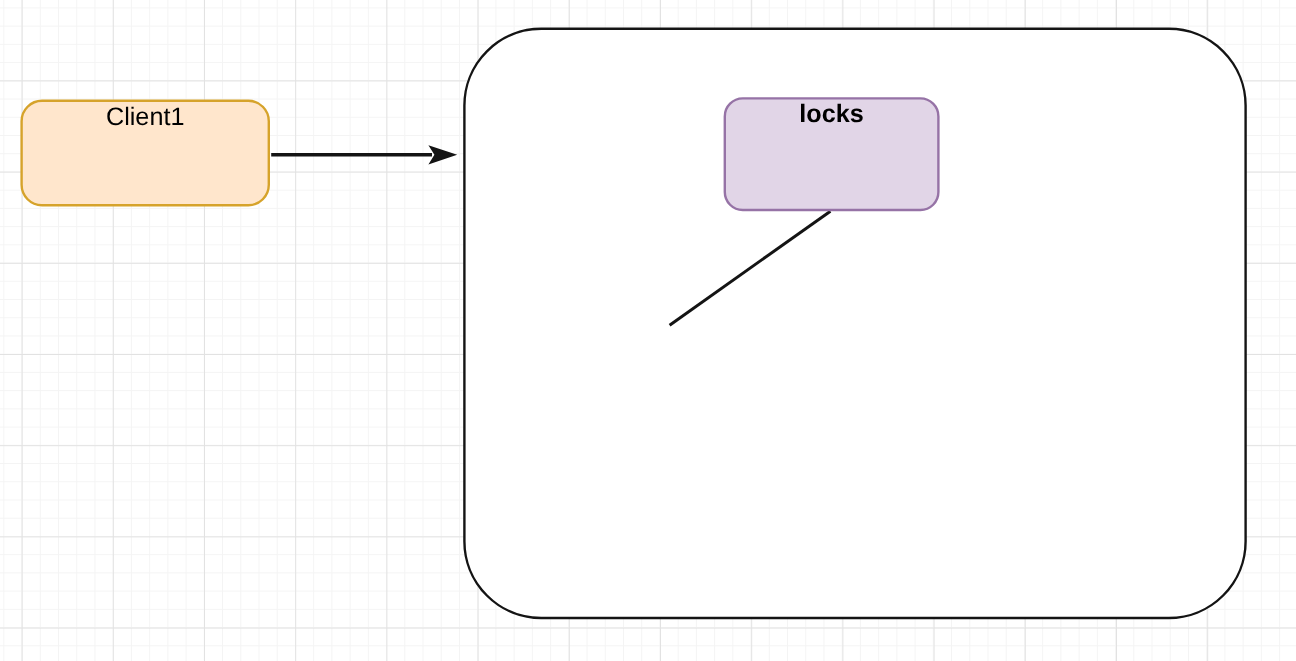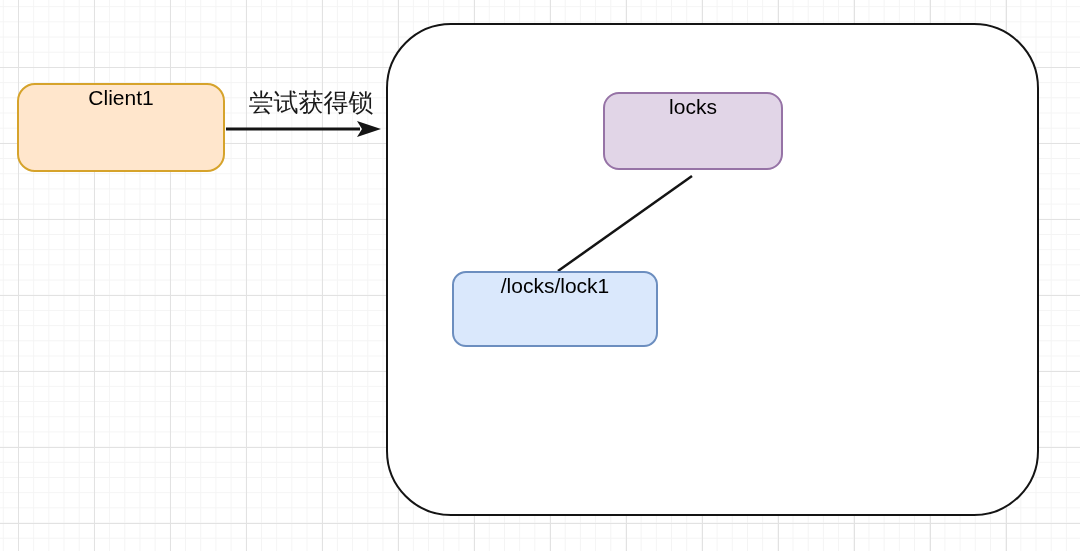--- a/index.html
+++ b/index.html
@@ -57,26 +57,27 @@
     left: 17px;
     top: 83px;
     width: 208px;
     height: 89px;
     background: #ffe6cc;
     border: 2.5px solid #d6a32b;
     border-radius: 18px;
   }
   .node-locks {
     left: 603px;
-    top: 92px;
+    top: 81px;
     width: 180px;
-    height: 78px;
+    height: 95px;
     background: #e1d5e7;
     border: 2px solid #9673a6;
     border-radius: 16px;
+    font-weight: bold;
   }
   .node-lock1 {
     left: 452px;
     top: 271px;
     width: 206px;
     height: 76px;
     background: #dae8fc;
     border: 2px solid #6c8ebf;
     border-radius: 14px;
   }
@@ -112,24 +113,20 @@
   <svg class="connectors" width="1080" height="551" viewBox="0 0 1080 551">
     <line x1="226" y1="129" x2="360" y2="129" stroke="#141414" stroke-width="3"></line>
     <polygon points="381,129 357,121 362,129 357,137" fill="#141414"></polygon>
     <line x1="692" y1="176" x2="558" y2="271" stroke="#141414" stroke-width="2.5"></line>
   </svg>
 
   <div class="node node-client1">
     <span>Client1</span>
   </div>
 
-  <div class="edge-label">尝试获得锁</div>
 
   <div class="node node-locks">
     <span>locks</span>
   </div>
 
-  <div class="node node-lock1">
-    <span>/locks/lock1</span>
-  </div>
 
 
 </div>
 
 </body></html>

